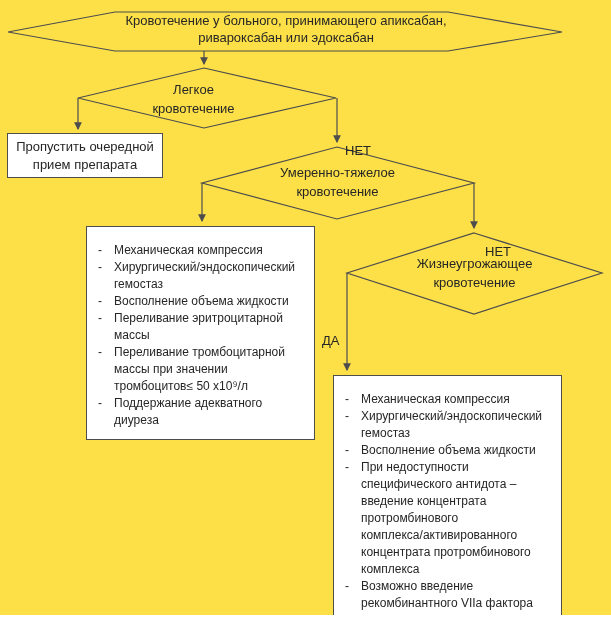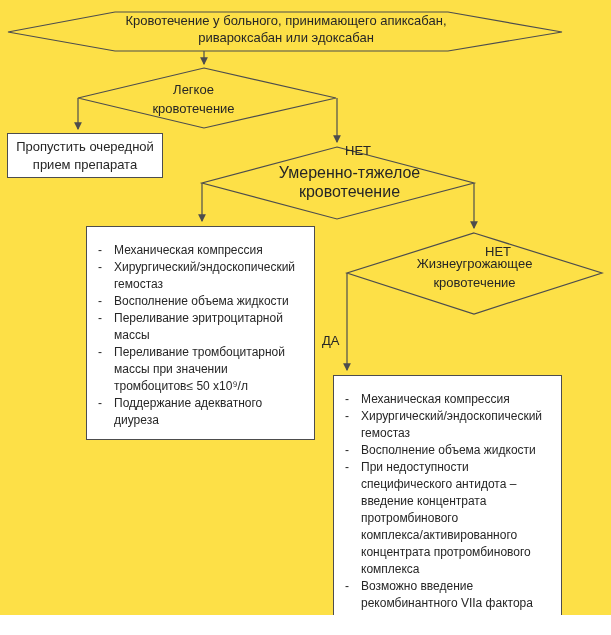--- a/index.html
+++ b/index.html
@@ -13,21 +13,21 @@
   }
   svg.layer { position:absolute; left:0; top:0; width:611px; height:635px; }
   svg .shape { fill:none; stroke:#4d4d4d; stroke-width:1.2; }
   svg .link  { stroke:#4d4d4d; stroke-width:1.2; fill:none; }
 
   .txt-abs { position:absolute; text-align:center; white-space:pre-line; }
 
   .start-text { left:105px; top:12px; width:362px; font-size:13px; line-height:17px; }
 
   .d1-text { left:123px; top:80px;  width:141px; font-size:13px; line-height:19px; }
-  .d2-text { left:264px; top:163px; width:171px; font-size:16px; line-height:19px; }
+  .d2-text { left:252px; top:163px; width:171px; font-size:13px; line-height:19px; }
   .d3-text { left:389px; top:254px; width:171px; font-size:13px; line-height:19px; }
 
   .edge-label { position:absolute; font-size:13px; white-space:nowrap;margin-top:44px; }
   .lbl-yes1 { left:42px;  top:99px;  }
   .lbl-no1  { left:345px; top:99px;  }
   .lbl-yes2 { left:172px; top:192px; }
   .lbl-no2  { left:485px; top:200px; }
   .lbl-yes3 { left:322px; top:289px; }
 
   .box {

